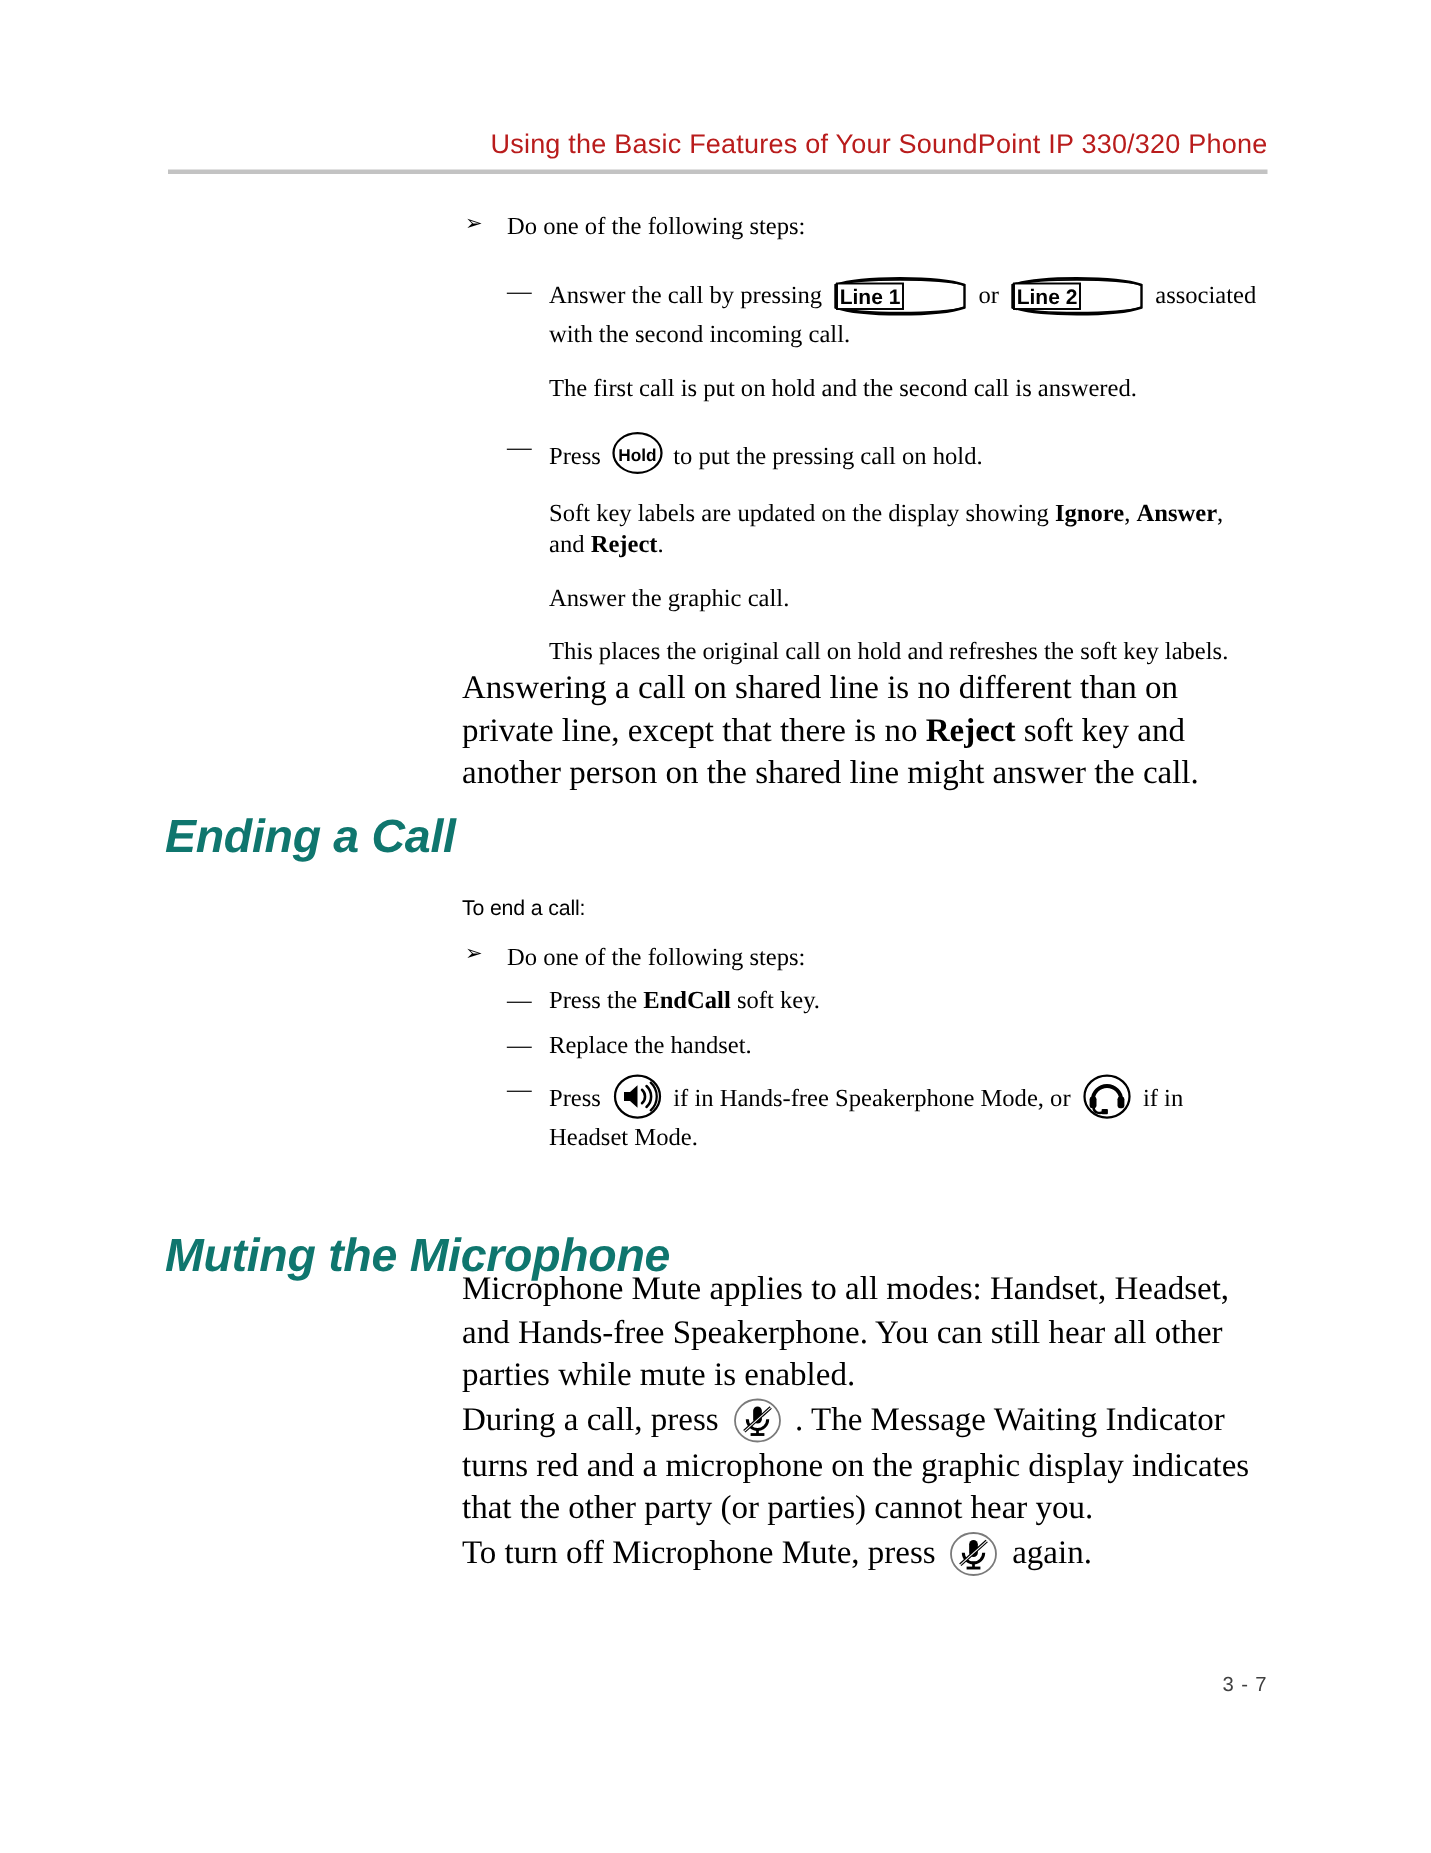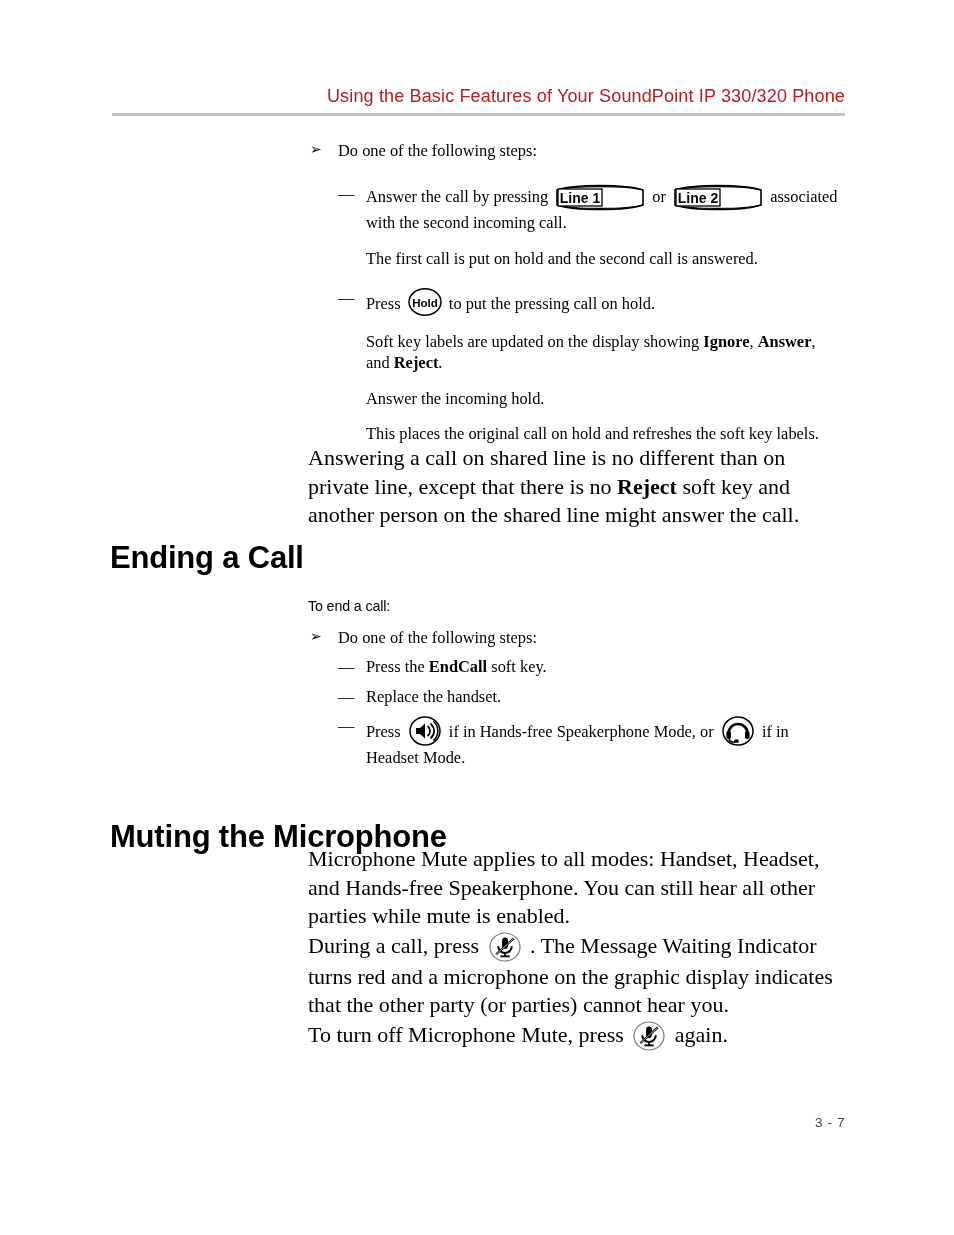--- a/index.html
+++ b/index.html
@@ -100,23 +100,24 @@
     line-height: 1.30;
   }
 
   
   .h1 {
     position: absolute;
     left: 110px;
     font-family: "Liberation Sans", "DejaVu Sans", sans-serif;
     font-weight: bold;
     font-size: 31px;
-    color: #000000;
+    color: #0f766e;
     letter-spacing: -0.2px;
     white-space: nowrap;
+    font-style: italic;
   }
   .h3 {
     position: absolute;
     left: 308px;
     font-family: "Liberation Sans", "DejaVu Sans", sans-serif;
     font-weight: normal;
     font-size: 14.2px;
     color: #000000;
     letter-spacing: -0.1px;
   }
@@ -207,21 +208,21 @@
       <span>to put the pressing call on hold.</span>
     </div>
 
     <div class="sub-para sp-top-14">
       <span>Soft key labels are updated on the display showing</span>
       <b>Ignore</b><span>,</span>
       <b>Answer</b><span>, and</span>
       <b>Reject</b><span>.</span>
     </div>
 
-    <div class="sub-para sp-top-14">Answer the incoming hold.</div>
+    <div class="sub-para sp-top-14">Answer the graphic call.</div>
 
     <div class="sub-para sp-top-14">This places the original call on hold and refreshes the soft key labels.</div>
 
     <p class="para sp-top-22">
       <span>Answering a call on shared line is no different than on private line, except that there is no</span>
       <b>Reject</b>
       <span>soft key and another person on the shared line might answer the call.</span>
     </p>
   </div>
 

